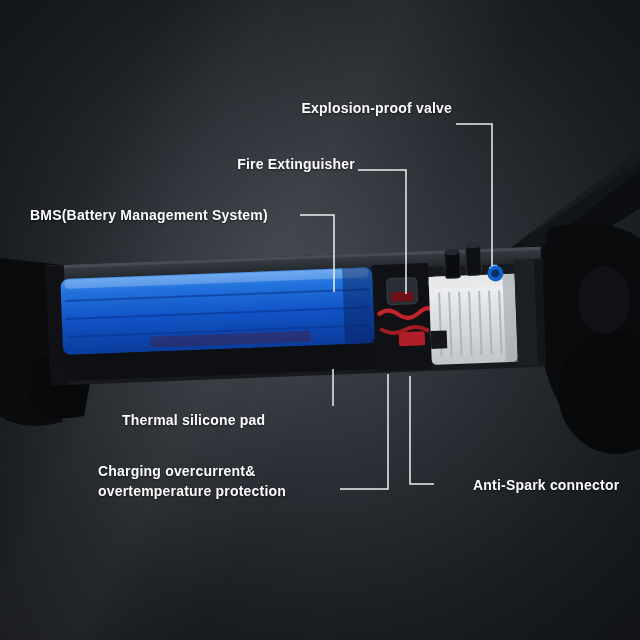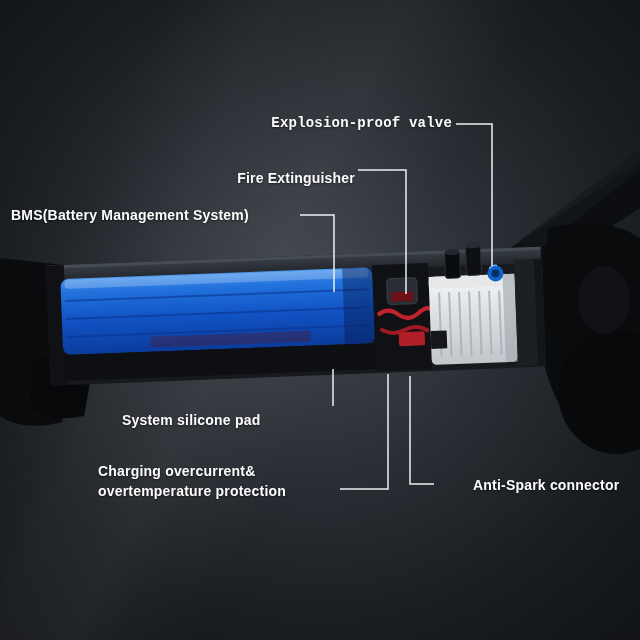--- a/index.html
+++ b/index.html
@@ -37,23 +37,23 @@
   .label {
     position: absolute;
     color: #fdfdfd;
     font-size: 14px;
     font-weight: 700;
     letter-spacing: 0.2px;
     white-space: nowrap;
     text-shadow: 0 1px 2px rgba(0,0,0,0.55);
     z-index: 3;
   }
-  .lbl-explosion  { top: 115px; right: 188px; font-family: Liberation Mono, monospace; }
-  .lbl-fire       { top: 170px; right: 285px; }
-  .lbl-bms        { top: 207px; left: 11px;  }
+  .lbl-explosion  { top: 100px; right: 188px; }
+  .lbl-fire       { top: 156px; right: 285px; }
+  .lbl-bms        { top: 207px; left: 30px;  }
   .lbl-thermal    { top: 412px; left: 122px; }
   .lbl-charging   { top: 462px; left: 98px; width: 240px;
                     text-align: left; white-space: pre-line; line-height: 1.4; }
   .lbl-antispark  { top: 477px; left: 439px; margin-left: 34px; }
 </style>
 </head>
 <body>
 
 <div class="stage">
 
@@ -154,19 +154,19 @@
       <path d="M410 376 V484 H434"></path>
     </g>
   </svg>
 
   <div class="label lbl-explosion">Explosion-proof valve</div>
 
   <div class="label lbl-fire">Fire Extinguisher</div>
 
   <div class="label lbl-bms">BMS(Battery Management System)</div>
 
-  <div class="label lbl-thermal">System silicone pad</div>
+  <div class="label lbl-thermal">Thermal silicone pad</div>
 
   <div class="label lbl-charging">Charging overcurrent&amp;
 overtemperature protection</div>
 
   <div class="label lbl-antispark">Anti-Spark connector</div>
 </div>
 
 </body></html>

